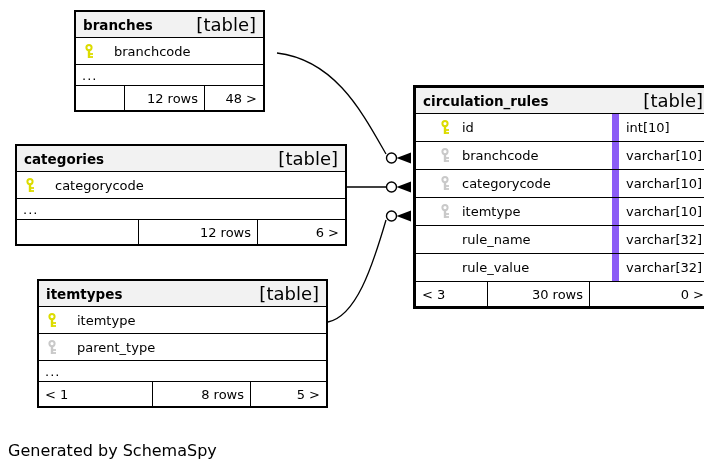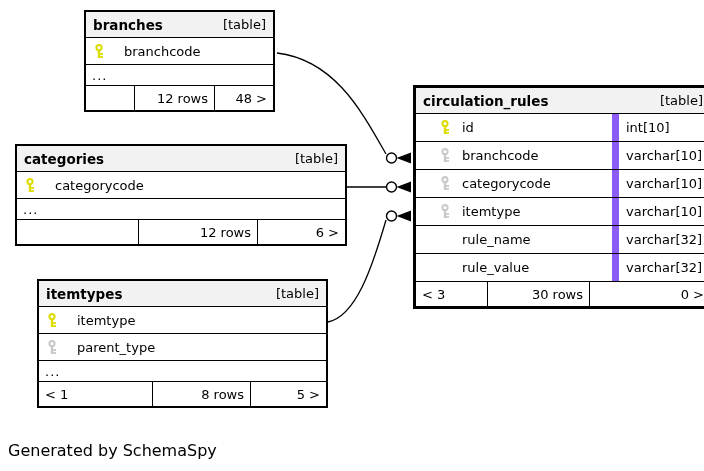--- a/index.html
+++ b/index.html
@@ -8,39 +8,39 @@
   .canvas { position:relative; width:704px; height:471px; background:#ffffff; overflow:hidden; }
 
   .edges { position:absolute; left:0; top:0; pointer-events:none; }
 
   .tbl { position:absolute; background:#ffffff; border:2px solid #000; font-size:13px; }
   .tbl.main { border-width:3px; }
 
   .hdr { display:flex; justify-content:space-between; align-items:center;
          height:26px; background:#f2f2f2; border-bottom:1px solid #000; padding:0 7px; }
   .tname { font-weight:bold; font-size:13.5px; }
-  .badge { font-size:13px; }
+  .badge { font-size:18px; }
 
   .row { display:flex; align-items:center; height:27px; border-bottom:1px solid #000; padding-left:8px;gap:8px; }
   .tbl.main .row { height:28px; padding-left:16px;text-align:right; }
   .namecell { display:flex; align-items:center; height:100%; padding-left:8px; width:172px; flex:none; }
   .typecell { display:flex; align-items:center; height:100%; border-left:7px solid #8b5cf6;
               padding-left:7px; flex:1; }
   .iconslot { width:22px; display:flex; align-items:center; flex:none; }
 
   .ellipsis { height:21px; display:flex; align-items:center; padding-left:6px;
               border-bottom:1px solid #000; letter-spacing:1px; }
 
   .foot { display:flex; height:24px; }
   .fc { display:flex; align-items:center; height:100%; }
   .fc1 { padding-left:6px; border-right:1px solid #000; }
   .fc2 { justify-content:flex-end; padding-right:6px; border-right:1px solid #000; }
   .fc3 { justify-content:flex-end; padding-right:6px; flex:1; }
 
-  .t0 { left:84px;  top:10px;  width:191px; }
+  .t0 { left:74px;  top:10px;  width:191px; }
   .t1 { left:15px;  top:144px; width:332px; }
   .t2 { left:37px;  top:279px; width:291px; }
   .t3 { left:413px; top:85px;  width:300px; }
 
   .t0 .fc1{width:49px;}  .t0 .fc2{width:80px;}
   .t1 .fc1{width:122px;} .t1 .fc2{width:119px;}
   .t2 .fc1{width:114px;} .t2 .fc2{width:98px;}
   .t3 .fc1{width:72px;}  .t3 .fc2{width:102px;}
 
   .note { position:absolute; left:8px; top:441px; font-size:16px; }

